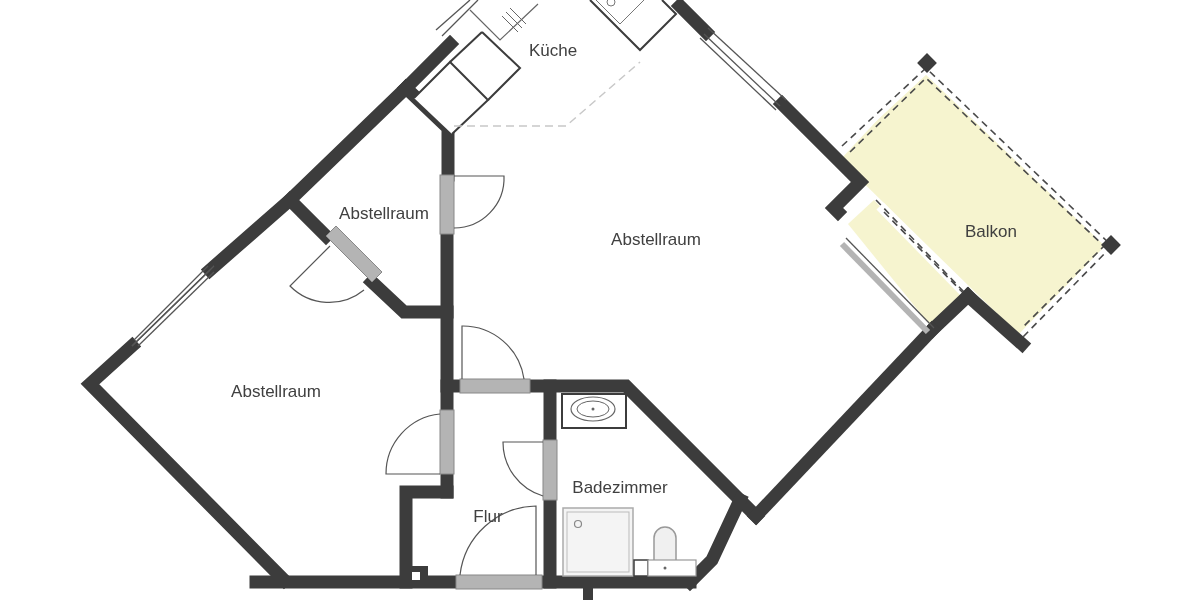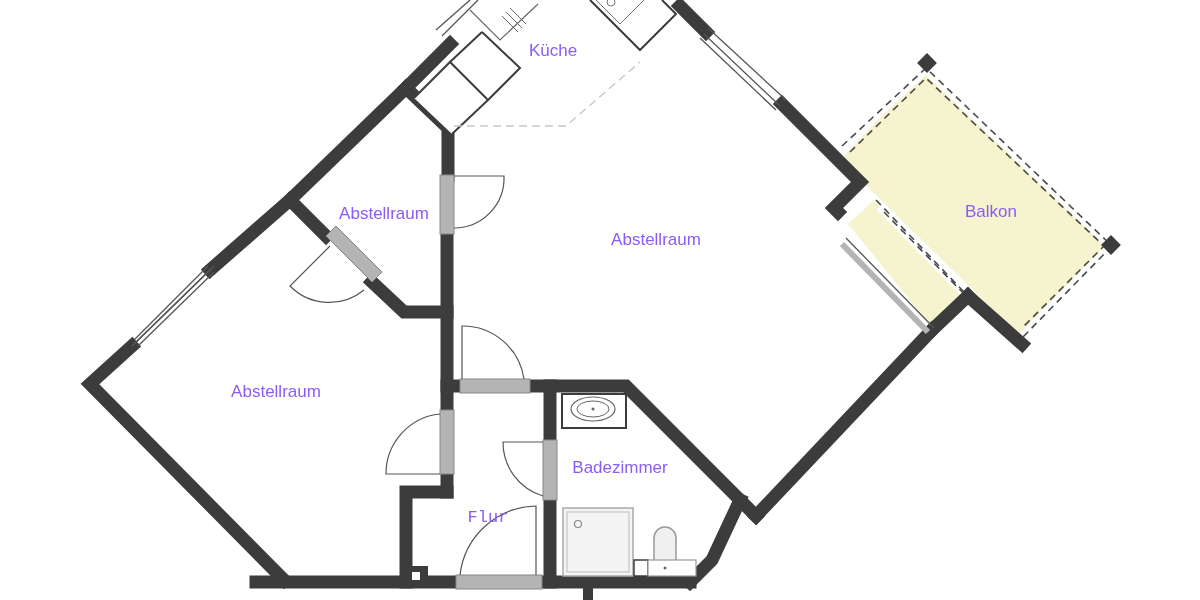--- a/index.html
+++ b/index.html
@@ -1,18 +1,18 @@
 <!DOCTYPE html>
 <html><head>
 <meta charset="utf-8">
 <style>
   html, body { margin: 0; padding: 0; background: #ffffff; }
   body { width: 1200px; height: 600px; overflow: hidden; position: relative; font-family: "Liberation Sans", sans-serif; }
   #plan { position: absolute; left: 0; top: 0; width: 1200px; height: 600px; }
-  .room-label { position: absolute; font-size: 17px; color: #8b5cf6; white-space: nowrap; transform: translate(-50%, -50%); background: rgba(255,255,255,0.0); }
+  .room-label { position: absolute; font-size: 17px; color: #404040; white-space: nowrap; transform: translate(-50%, -50%); background: rgba(255,255,255,0.0); }
   .room-label.balkon { background: transparent; }
 </style>
 </head>
 <body>
 
 <svg id="plan" viewBox="0 0 1200 600">
 
   <g>
     <polygon points="926,68 1112,246 1022,338 840,160" fill="#f6f4cf"></polygon>
     <polygon points="848,224 874,200 968,296 934,330" fill="#f6f4cf"></polygon>
@@ -156,15 +156,15 @@
       <rect x="648" y="560" width="48" height="16" fill="#fff" stroke="#999" stroke-width="1.2"></rect>
       <circle cx="665" cy="568" r="1.5" fill="#666"></circle>
     </g>
   </g>
 </svg>
 
 <div class="room-label" style="left:553px;top:51px;">Küche</div>
 <div class="room-label" style="left:656px;top:240px;">Abstellraum</div>
 <div class="room-label" style="left:384px;top:184px;background:#fff;margin-top:30px;">Abstellraum</div>
 <div class="room-label" style="left:276px;top:392px;">Abstellraum</div>
-<div class="room-label balkon" style="left:991px;top:212px;">Balkon</div>
-<div class="room-label" style="left:620px;top:468px;background:#fff;">Badezimmer</div>
-<div class="room-label" style="left:488px;top:517px;font-family:Liberation Mono, monospace;">Flur</div>
+<div class="room-label balkon" style="left:991px;top:232px;">Balkon</div>
+<div class="room-label" style="left:620px;top:488px;background:#fff;">Badezimmer</div>
+<div class="room-label" style="left:488px;top:517px;">Flur</div>
 
 </body></html>

